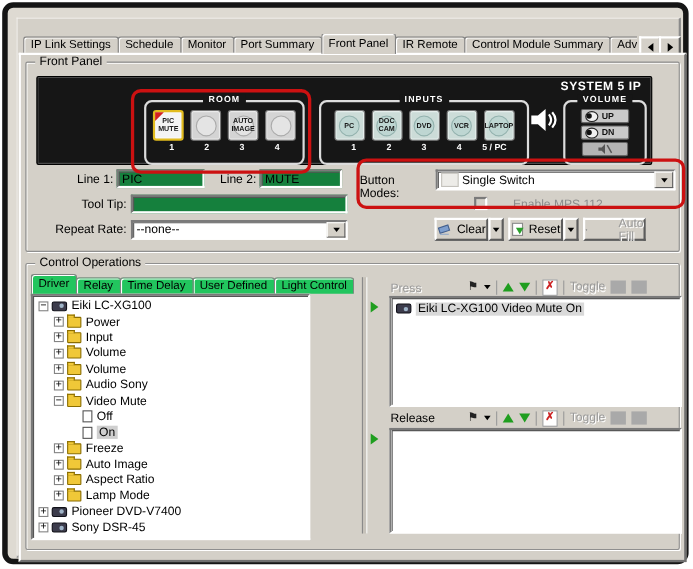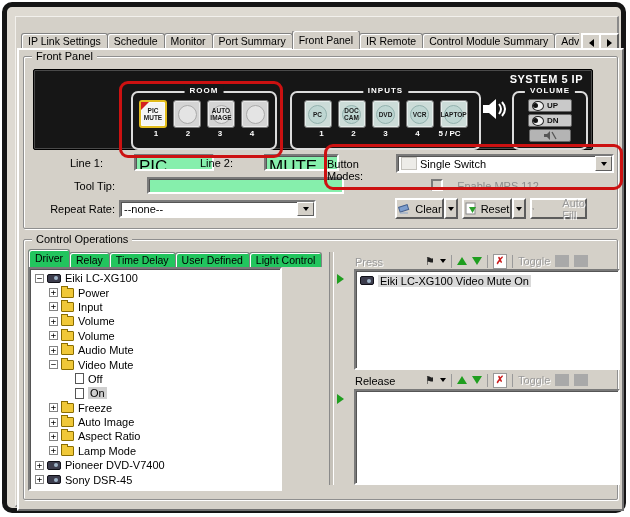--- a/index.html
+++ b/index.html
@@ -38,22 +38,22 @@
   .pbtn.selected{background:#f4f4f4;border:2px solid #e2bc1e;width:24px;height:24px;}
   .pbtn.selected::after{content:"";position:absolute;left:0;top:0;width:0;height:0;border-top:8px solid #d42020;border-right:8px solid transparent;}
   .pbtn span{position:relative;z-index:2;}
   .volbtn{position:relative;width:44px;height:13px;background:#c9c9c9;border:1px solid #666;border-radius:2px;display:flex;align-items:center;justify-content:flex-start;gap:3px;padding:0 3px;box-sizing:border-box;font-size:8px;font-weight:bold;color:#111;}
   .voldot{width:10px;height:8px;background:#f0f0f0;border:1px solid #222;border-radius:50%;position:relative;flex:0 0 auto;}
   .voldot::before{content:"";position:absolute;left:0;top:1px;width:5px;height:5px;background:#111;border-radius:50%;}
   .mutebtn{width:40px;height:11px;background:#b4b4b4;border:1px solid #666;border-radius:2px;display:flex;align-items:center;justify-content:center;}
 
   
   .lbl{position:absolute;font-size:11px;color:#000;text-align:right;}
-  .lbl.gray{color:#8c8c8c;text-align:center;}
-  .field{position:absolute;background:#86efac;border:2px solid;border-color:#7a7a7a #fff #fff #7a7a7a;box-shadow:inset 1px 1px 0 #555;font-size:17px;padding:1px 0 0 3px;box-sizing:border-box;color:#000;overflow:hidden;white-space:nowrap;margin-left:28px;}
+  .lbl.gray{color:#8c8c8c;text-align:right;}
+  .field{position:absolute;background:#15803d;border:2px solid;border-color:#7a7a7a #fff #fff #7a7a7a;box-shadow:inset 1px 1px 0 #555;font-size:11px;padding:1px 0 0 3px;box-sizing:border-box;color:#000;overflow:hidden;white-space:nowrap;}
   .combo{position:absolute;background:#fff;border:2px solid;border-color:#7a7a7a #fff #fff #7a7a7a;box-shadow:inset 1px 1px 0 #555;font-size:11px;box-sizing:border-box;color:#000;display:flex;align-items:center;}
   .combo .ctext{flex:1;padding-left:3px;overflow:hidden;white-space:nowrap;}
   .combo .cicon{flex:0 0 auto;width:14px;height:11px;background:#edece8;border:1px solid #c4c2bc;margin-left:3px;}
   .combo .cbtn{flex:0 0 auto;width:15px;align-self:stretch;background:#d4d0c8;border:1px solid;border-color:#fff #5f5f5f #5f5f5f #fff;display:flex;align-items:center;justify-content:center;}
   .darr{width:0;height:0;border-left:3.5px solid transparent;border-right:3.5px solid transparent;border-top:4px solid #000;}
   .checkbox{position:absolute;width:12px;height:12px;background:#d4d0c8;border:2px solid;border-color:#7a7a7a #fff #fff #7a7a7a;box-sizing:border-box;}
   .wbtn{position:absolute;height:21px;background:#d4d0c8;border:2px solid;border-color:#fff #5c5c5c #5c5c5c #fff;display:flex;align-items:center;justify-content:center;gap:4px;font-size:11px;color:#000;box-sizing:border-box;}
   .wbtn.disabled{color:#9a9a9a;text-shadow:1px 1px 0 #fff;}
 
   
@@ -297,21 +297,21 @@
         <div class="trow">
           <span style="width: 16px; flex: 0 0 auto;"></span>
           <span class="expand">+</span>
           <span class="ic-folder"></span>
           <span>Volume</span>
         </div>
         <div class="trow">
           <span style="width: 16px; flex: 0 0 auto;"></span>
           <span class="expand">+</span>
           <span class="ic-folder"></span>
-          <span>Audio Mute</span>
+          <span>Audio Sony</span>
         </div>
         <div class="trow">
           <span style="width: 16px; flex: 0 0 auto;"></span>
           <span class="expand">−</span>
           <span class="ic-folder"></span>
           <span>Video Mute</span>
         </div>
         <div class="trow">
           <span style="width: 30px; flex: 0 0 auto;"></span>
           <span style="width: 12px; flex: 0 0 auto;"></span>

